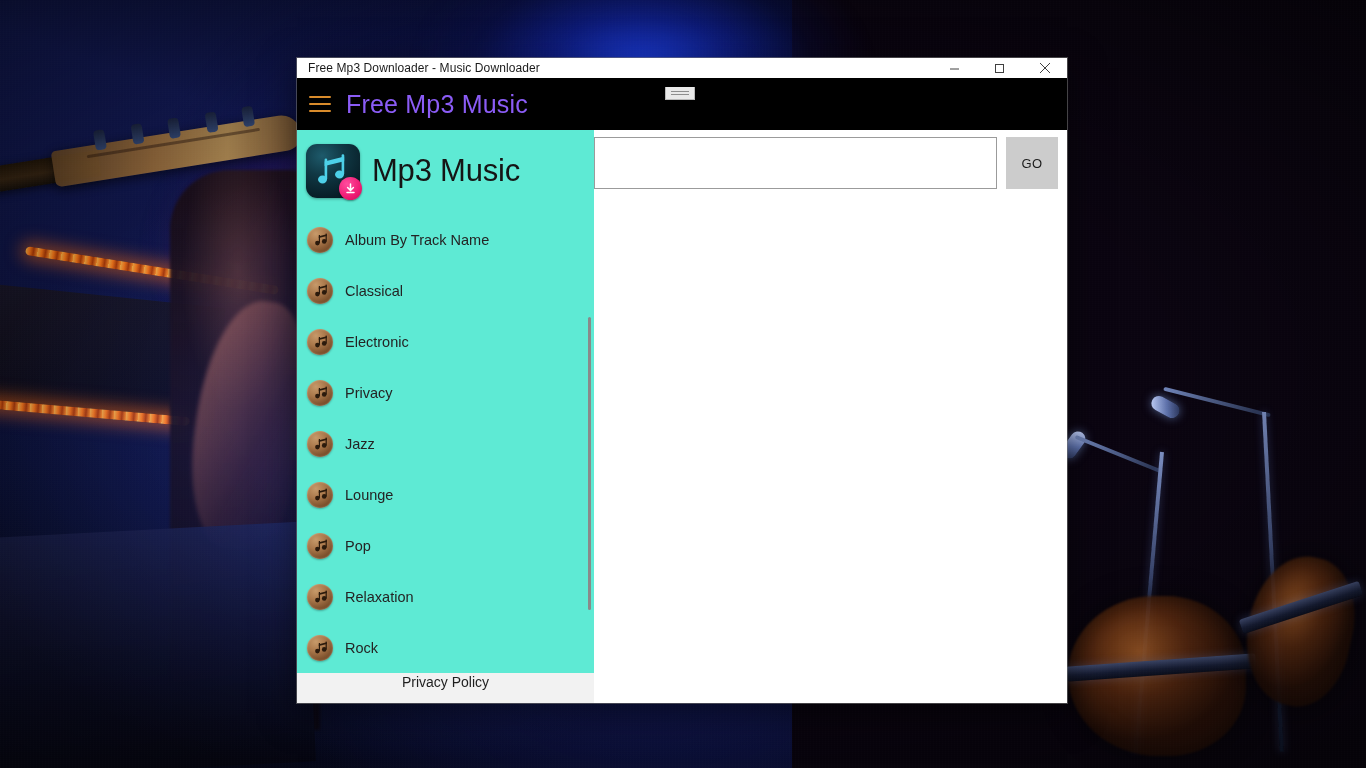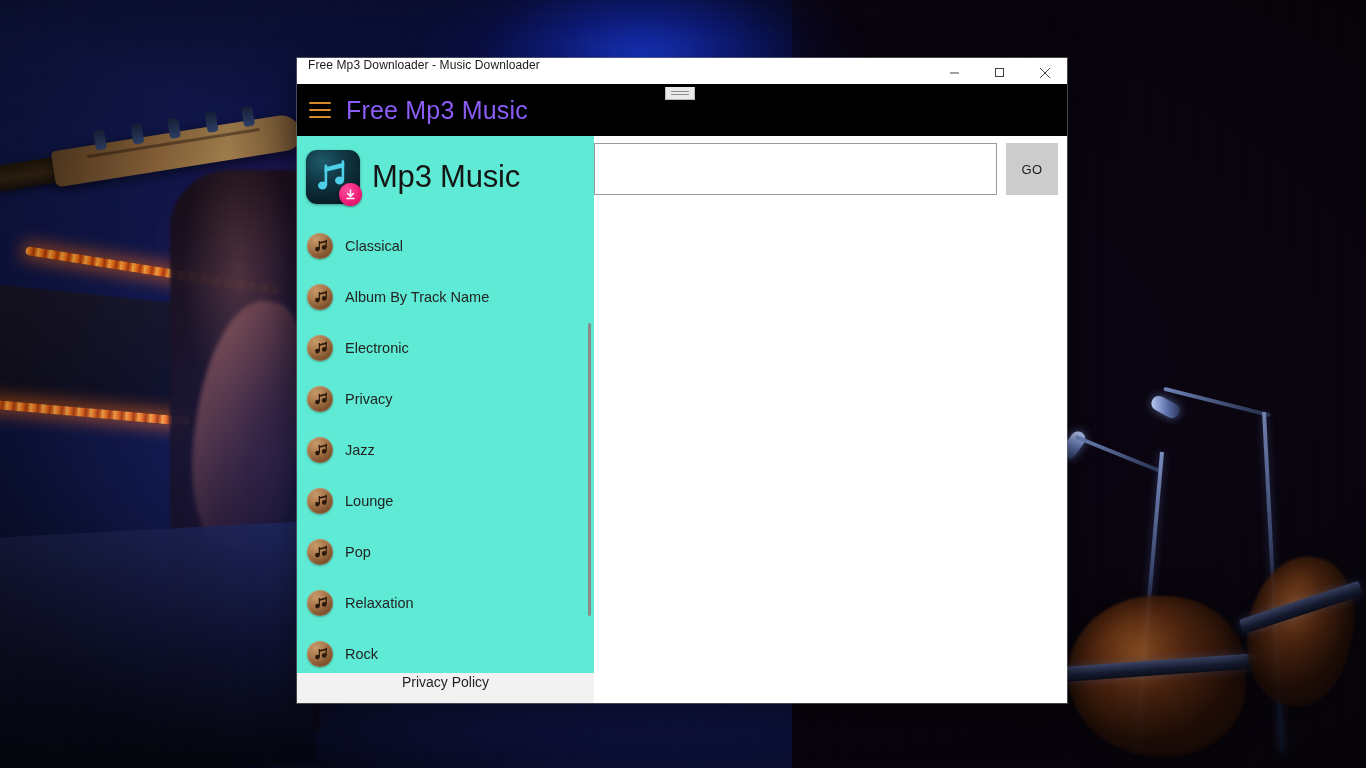--- a/index.html
+++ b/index.html
@@ -179,23 +179,24 @@
     height: 645px;
     background: #ffffff;
     box-shadow: 0 0 0 1px rgba(120,120,120,.55), 0 10px 34px rgba(0,0,0,.5);
     display: flex;
     flex-direction: column;
     overflow: hidden;
   }
 
   
   #title-bar {
-    height: 26px;
+    height: 20px;
     background: #ffffff;
     display: flex;
+    align-items: center;
     flex: 0 0 auto;
     position: relative;
     z-index: 4;
   }
   #window-title {
     font-size: 12px;
     color: #1a1a1a;
     margin-left: 11px;
     white-space: nowrap;
     letter-spacing: .1px;
@@ -550,42 +551,42 @@
         </div>
         <div id="brand-title">Mp3 Music</div>
       </div>
 
       <div id="nav-list">
         <div class="nav-item">
           <span class="nav-icon">
             <svg width="15" height="15" viewBox="0 0 15 15" aria-hidden="true">
               <g fill="#2b1a0c">
                 <circle cx="4.4" cy="11.1" r="2.3"></circle>
+                <circle cx="11.2" cy="9.4" r="2.3"></circle>
+                <rect x="5.8" y="3" width="1.2" height="8.2"></rect>
+                <rect x="12.6" y="1.6" width="1.2" height="7.9"></rect>
+                <path d="M5.8 4.2 13.8 2.2v1.9L5.8 6.1z"></path>
+              </g>
+            </svg>
+          </span>
+          <span class="nav-label">Album By Track Name</span>
+        </div>
+        <div class="nav-item">
+          <span class="nav-icon">
+            <svg width="15" height="15" viewBox="0 0 15 15" aria-hidden="true">
+              <g fill="#2b1a0c">
+                <circle cx="4.4" cy="11.1" r="2.3"></circle>
                   <circle cx="11.2" cy="9.4" r="2.3"></circle>
                 <rect x="5.8" y="3" width="1.2" height="8.2"></rect>
                   <rect x="12.6" y="1.6" width="1.2" height="7.9"></rect>
                 <path d="M5.8 4.2 13.8 2.2v1.9L5.8 6.1z"></path>
               </g>
             </svg>
           </span>
           <span class="nav-label">Classical</span>
-        </div>
-        <div class="nav-item">
-          <span class="nav-icon">
-            <svg width="15" height="15" viewBox="0 0 15 15" aria-hidden="true">
-              <g fill="#2b1a0c">
-                <circle cx="4.4" cy="11.1" r="2.3"></circle>
-                <circle cx="11.2" cy="9.4" r="2.3"></circle>
-                <rect x="5.8" y="3" width="1.2" height="8.2"></rect>
-                <rect x="12.6" y="1.6" width="1.2" height="7.9"></rect>
-                <path d="M5.8 4.2 13.8 2.2v1.9L5.8 6.1z"></path>
-              </g>
-            </svg>
-          </span>
-          <span class="nav-label">Album By Track Name</span>
         </div>
         <div class="nav-item">
           <span class="nav-icon">
             <svg width="15" height="15" viewBox="0 0 15 15" aria-hidden="true">
               <g fill="#2b1a0c">
                 <circle cx="4.4" cy="11.1" r="2.3"></circle>
                   <circle cx="11.2" cy="9.4" r="2.3"></circle>
                 <rect x="5.8" y="3" width="1.2" height="8.2"></rect>
                   <rect x="12.6" y="1.6" width="1.2" height="7.9"></rect>
                 <path d="M5.8 4.2 13.8 2.2v1.9L5.8 6.1z"></path>

